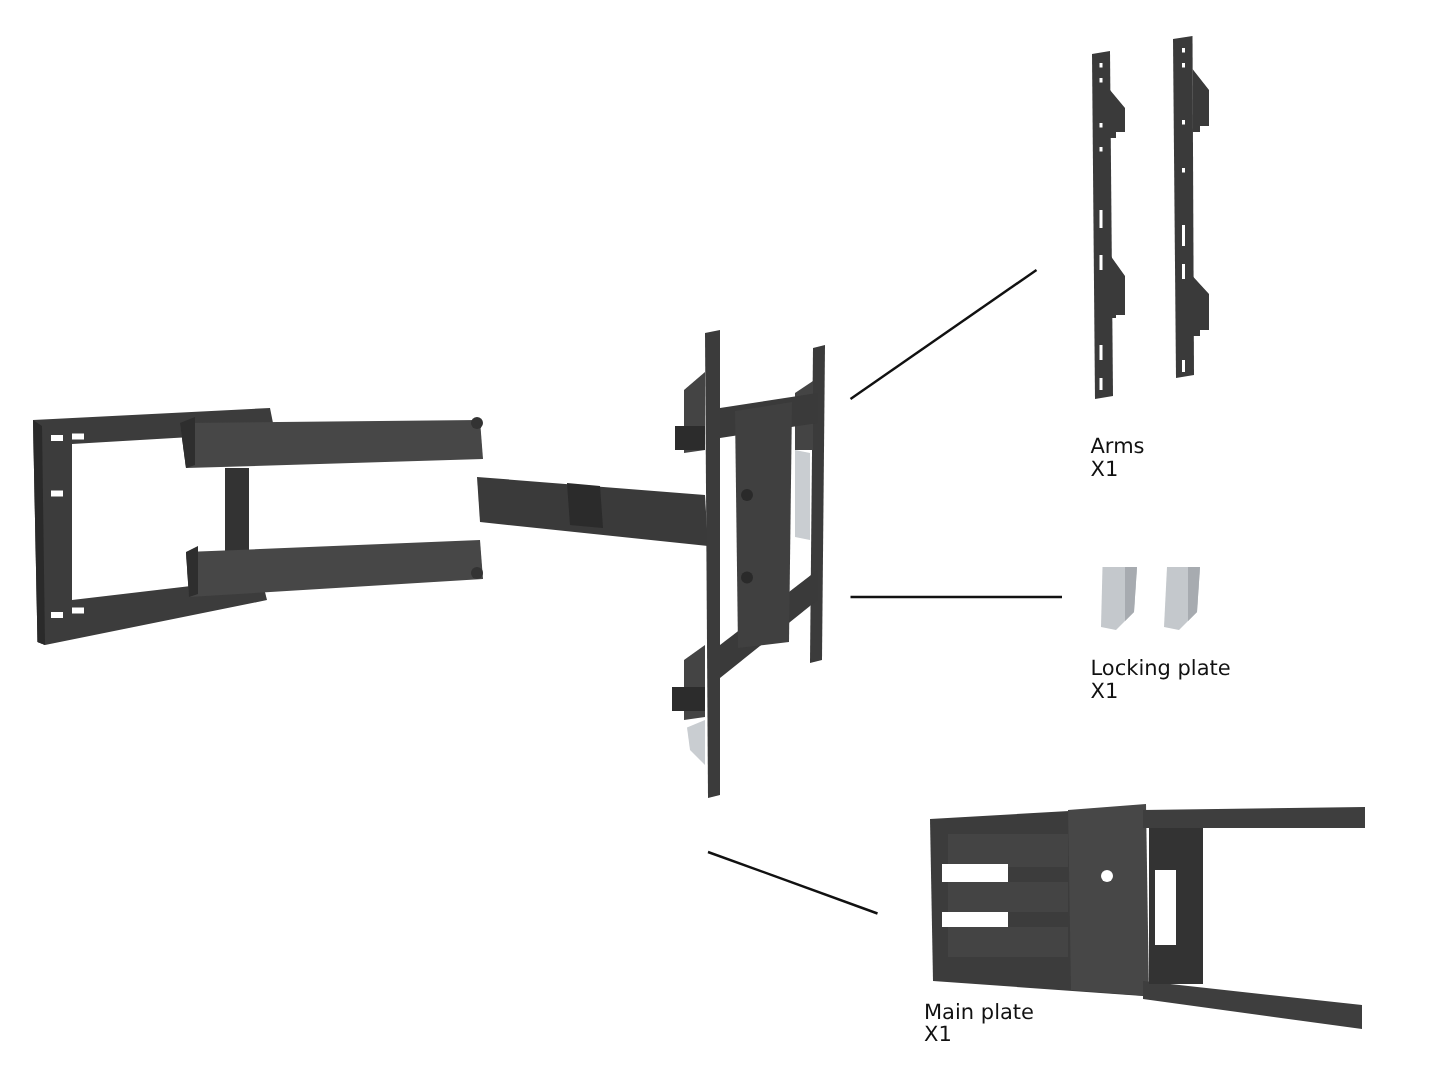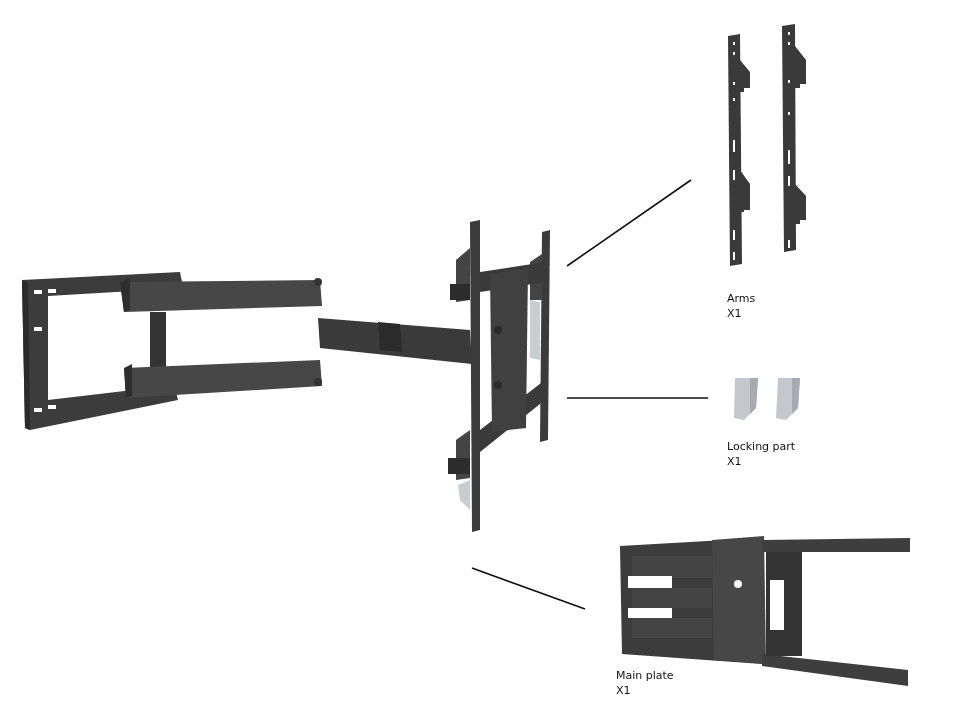--- a/index.html
+++ b/index.html
@@ -1,19 +1,19 @@
 <!DOCTYPE html>
 <html><head>
 <meta charset="utf-8">
 <style>
   html, body { margin: 0; padding: 0; background: #ffffff; }
   body { width: 960px; height: 720px; position: relative; overflow: hidden;
          font-family: "DejaVu Sans", sans-serif; }
   .stage { position: absolute; left: 0; top: 0; width: 960px; height: 720px; }
-  .label { position: absolute; font-size: 11px; line-height: 15px; color: #111; }
+  .label { position: absolute; font-size: 14px; line-height: 15px; color: #111; }
   .label div { white-space: nowrap; }
   svg { position: absolute; left: 0; top: 0; }
 </style>
 </head>
 <body>
 
 <div class="stage">
 
   <svg width="960" height="720" viewBox="0 0 960 720">
 
@@ -106,21 +106,21 @@
     <line x1="567" y1="398" x2="708" y2="398" stroke="#111" stroke-width="1.6"></line>
     <line x1="472" y1="568" x2="585" y2="609" stroke="#111" stroke-width="1.6"></line>
   </svg>
 
   <div class="label" style="left:727px; top:291px;">
     <div>Arms</div>
     <div>X1</div>
   </div>
 
   <div class="label" style="left:727px; top:439px;">
-    <div>Locking part</div>
+    <div>Locking plate</div>
     <div>X1</div>
   </div>
 
   <div class="label" style="left:616px; top:668px;">
     <div>Main plate</div>
     <div>X1</div>
   </div>
 
 </div>
 

